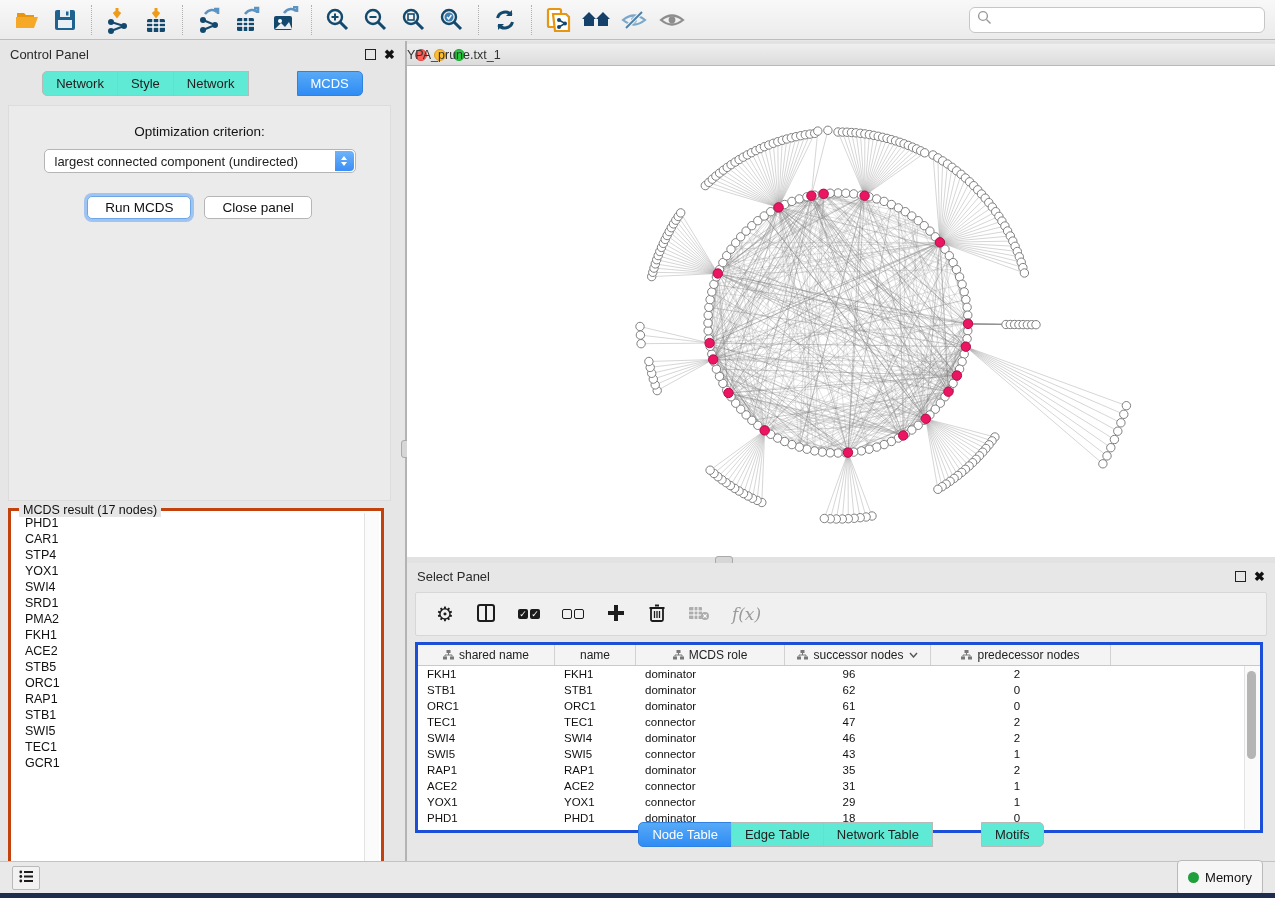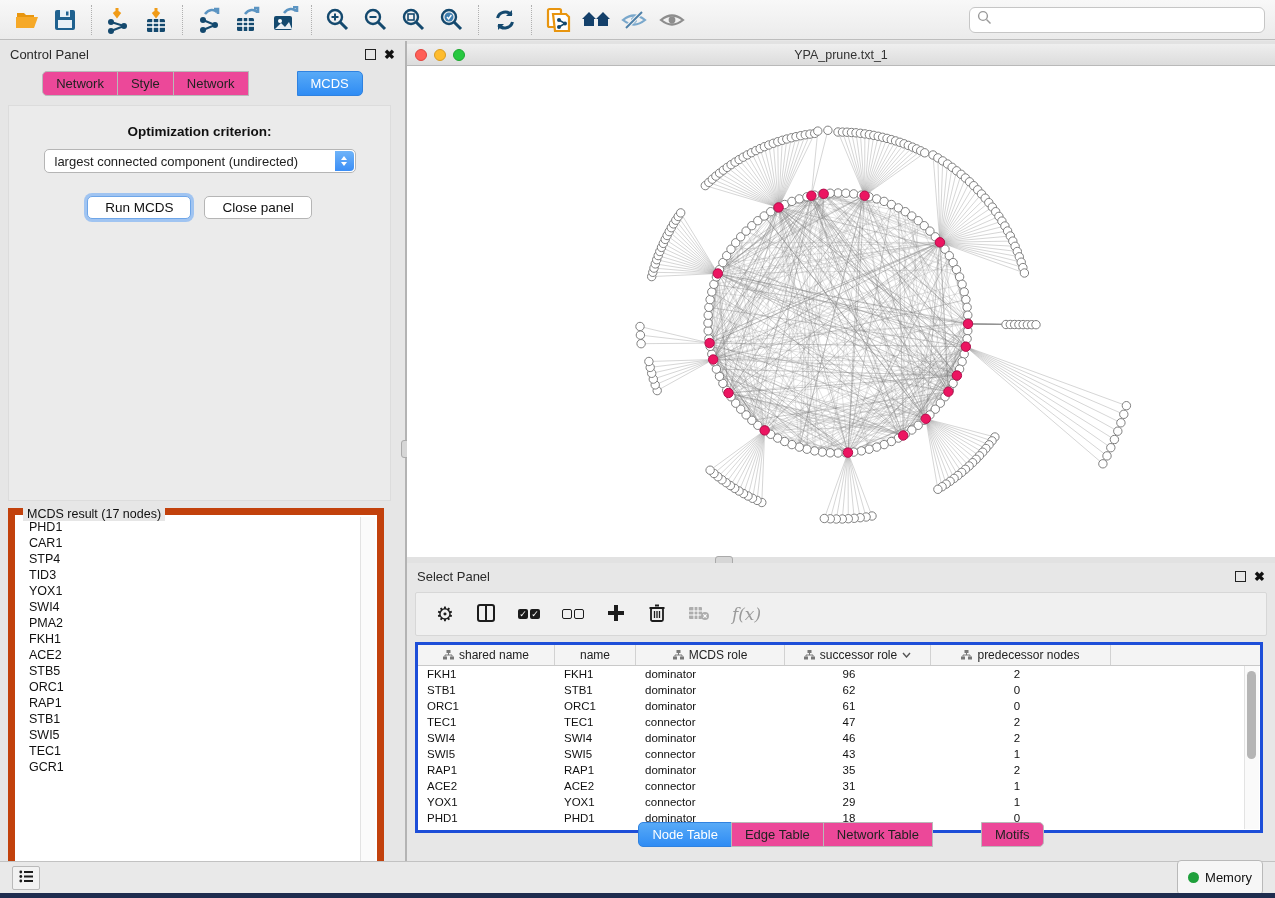--- a/index.html
+++ b/index.html
@@ -17,57 +17,57 @@
                border:1px solid #c6c6c6;border-radius:6px;display:flex;align-items:center;padding-left:7px;box-sizing:border-box;}
   #search-wrap input{border:none;outline:none;flex:1;height:20px;font-size:13px;background:transparent;margin-left:5px;}
   
   #control-panel{position:absolute;left:0;top:41px;width:405px;height:820px;background:#e6e6e6;box-sizing:border-box;}
   .panel-titlebar{position:relative;height:26px;display:flex;align-items:center;padding:0 10px;font-size:13px;color:#2a2a2a;}
   .pt-icons{margin-left:auto;display:flex;align-items:center;gap:8px;}
   .float-ico{width:9px;height:9px;border:1.6px solid #222;display:inline-block;}
   .close-ico{font-size:13px;font-weight:bold;color:#111;line-height:1;}
   .seg-tabs{position:absolute;left:0;right:0;display:flex;justify-content:center;}
   #cp-tabs{top:30px;}
-  .seg{font-size:13px;padding:4px 13px;background:#ec4899;border:1px solid #b9b9b9;margin-left:-1px;color:#222;}
+  .seg{font-size:13px;padding:4px 13px;background:#5eead4;border:1px solid #b9b9b9;margin-left:-1px;color:#222;}
   .seg:first-child{border-radius:5px 0 0 5px;margin-left:0;}
   .seg:last-child{border-radius:0 5px 5px 0;margin-left:48px;}
   .seg.sel{background:linear-gradient(#58aaf7,#2f8cf4);border-color:#2f82e0;color:#fff;}
   .tab-content{position:absolute;left:8px;top:64px;width:383px;height:396px;background:#ebebeb;
                border:1px solid #dcdcdc;box-sizing:border-box;}
-  .opt-label{text-align:center;font-size:13.5px;margin-top:18px;color:#111;font-weight:bold;}
+  .opt-label{text-align:center;font-size:13.5px;margin-top:18px;color:#111;}
   .dropdown{position:relative;margin:10px auto 0 auto;width:312px;height:24px;background:#fff;border:1px solid #b5b5b5;
             border-radius:5px;display:flex;align-items:center;font-size:13px;box-sizing:border-box;}
   .dropdown .dd-text{padding-left:10px;white-space:nowrap;}
   .dd-stepper{position:absolute;right:1px;top:1px;bottom:1px;width:19px;border-radius:0 4px 4px 0;
               background:linear-gradient(#6fb4f9,#3b8ef6);display:flex;flex-direction:column;align-items:center;justify-content:center;gap:2px;}
   .dd-up{width:0;height:0;border-left:3.5px solid transparent;border-right:3.5px solid transparent;border-bottom:4.5px solid #fff;}
   .dd-dn{width:0;height:0;border-left:3.5px solid transparent;border-right:3.5px solid transparent;border-top:4.5px solid #fff;}
   .btn-row{display:flex;justify-content:center;gap:13px;margin-top:23px;}
   .mac-btn{font-family:"Liberation Sans",sans-serif;font-size:13.5px;background:#fff;border:1px solid #b5b5b5;border-radius:5px;
            padding:3px 17px;color:#111;}
   .mac-btn.focused{box-shadow:0 0 0 3px rgba(110,170,245,.6);border-color:#6fa6e8;}
-  .result-box{position:absolute;left:8px;top:467px;width:376px;height:371px;border:7px solid #c2410c;background:#fff;box-sizing:border-box;}
+  .result-box{position:absolute;left:8px;top:467px;width:376px;height:371px;border:3px solid #c2410c;background:#fff;box-sizing:border-box;}
   .result-legend{position:absolute;top:-8px;left:8px;background:#e6e6e6;padding:0 4px;font-size:12.5px;color:#111;}
   #mcds-list{position:absolute;left:2px;top:4px;right:17px;bottom:2px;overflow:hidden;}
   .mcds-item{font-size:12.5px;line-height:16px;padding-left:12px;color:#111;}
   .list-scroll{position:absolute;right:2px;top:2px;bottom:2px;width:14px;background:#fbfbfb;border-left:1px solid #e3e3e3;}
   
   #vsplit{position:absolute;left:405px;top:41px;width:2px;height:820px;background:#b3b3b3;}
   .grip-v{position:absolute;left:-4px;top:399px;width:9px;height:16px;background:#d6d6d6;border:1px solid #aaa;border-radius:3px;}
   #hsplit{position:absolute;left:407px;top:557px;right:0;height:6px;background:#e2e2e2;}
   .grip-h{position:absolute;left:308px;top:-1px;width:16px;height:8px;background:#d6d6d6;border:1px solid #aaa;border-radius:3px;}
   
   #network-area{position:absolute;left:407px;top:41px;width:868px;height:516px;background:#e2e2e2;}
   .inner-titlebar{position:relative;height:21px;margin-top:3px;background:linear-gradient(#efefef,#dcdcdc);
                   border-bottom:1px solid #b9b9b9;display:flex;align-items:center;padding-left:8px;}
   .tl{width:12px;height:12px;border-radius:50%;margin-right:7px;}
   .tl.red{background:#ff5f57;border:1px solid #e0443e;box-sizing:border-box;}
   .tl.yellow{background:#febc2e;border:1px solid #d89c22;box-sizing:border-box;}
   .tl.green{background:#28c840;border:1px solid #1da832;box-sizing:border-box;}
-  .win-title{position:absolute;left:0;right:0;text-align:center;font-size:12.5px;color:#333;}
+  .win-title{position:absolute;left:0;right:0;text-align:left;font-size:12.5px;color:#333;}
   #canvas{position:absolute;left:0;top:25px;width:868px;height:491px;background:#fff;overflow:hidden;}
   
   #table-panel{position:absolute;left:407px;top:563px;width:868px;height:298px;background:#e7e7e7;}
   #tp-toolbar{position:absolute;left:8px;top:29px;right:8px;height:44px;background:#f0f0f0;border:1px solid #d7d7d7;
               border-radius:2px;display:flex;align-items:center;gap:22px;padding-left:20px;box-sizing:border-box;}
   .tpi{display:flex;align-items:center;justify-content:center;background:none;border:none;padding:0;}
   .gear-glyph{font-size:20px;color:#1c1c1c;line-height:1;}
   .fx{font-family:"DejaVu Serif",serif;font-style:italic;font-size:17px;color:#9a9a9a;}
   .chk{width:10px;height:10px;border-radius:2px;display:inline-block;box-sizing:border-box;}
   .chk.on{background:#1c1c1c;color:#fff;font-size:9px;line-height:10px;text-align:center;}
@@ -294,23 +294,23 @@
         <button class="mac-btn focused">Run MCDS</button>
         <button class="mac-btn">Close panel</button>
       </div>
     </div>
     <div class="result-box">
       <span class="result-legend">MCDS result (17 nodes)</span>
       <div id="mcds-list">
           <div class="mcds-item">PHD1</div>
           <div class="mcds-item">CAR1</div>
           <div class="mcds-item">STP4</div>
-          <div class="mcds-item">TID3</div>
           <div class="mcds-item">YOX1</div>
           <div class="mcds-item">SWI4</div>
+          <div class="mcds-item">SRD1</div>
           <div class="mcds-item">PMA2</div>
           <div class="mcds-item">FKH1</div>
           <div class="mcds-item">ACE2</div>
           <div class="mcds-item">STB5</div>
           <div class="mcds-item">ORC1</div>
           <div class="mcds-item">RAP1</div>
           <div class="mcds-item">STB1</div>
           <div class="mcds-item">SWI5</div>
           <div class="mcds-item">TEC1</div>
           <div class="mcds-item">GCR1</div>
@@ -1327,21 +1327,21 @@
             </svg>
             <span>MCDS role</span>
           </div>
           <div class="th" style="width: 146px;">
             <svg width="11" height="10" viewBox="0 0 11 10">
               <rect x="3.5" y="0" width="4" height="3" fill="#777"></rect>
               <rect x="0" y="6.5" width="4" height="3" fill="#777"></rect>
               <rect x="7" y="6.5" width="4" height="3" fill="#777"></rect>
               <path d="M5.5 3v2M2 6.5V5h7v1.5" stroke="#777" fill="none"></path>
             </svg>
-            <span>successor role</span>
+            <span>successor nodes</span>
             <svg width="9" height="6" viewBox="0 0 9 6">
               <path d="M1 1l3.5 4L8 1" stroke="#555" stroke-width="1.4" fill="none"></path>
             </svg>
           </div>
           <div class="th" style="width: 180px;">
             <svg width="11" height="10" viewBox="0 0 11 10">
               <rect x="3.5" y="0" width="4" height="3" fill="#777"></rect>
               <rect x="0" y="6.5" width="4" height="3" fill="#777"></rect>
               <rect x="7" y="6.5" width="4" height="3" fill="#777"></rect>
               <path d="M5.5 3v2M2 6.5V5h7v1.5" stroke="#777" fill="none"></path>

